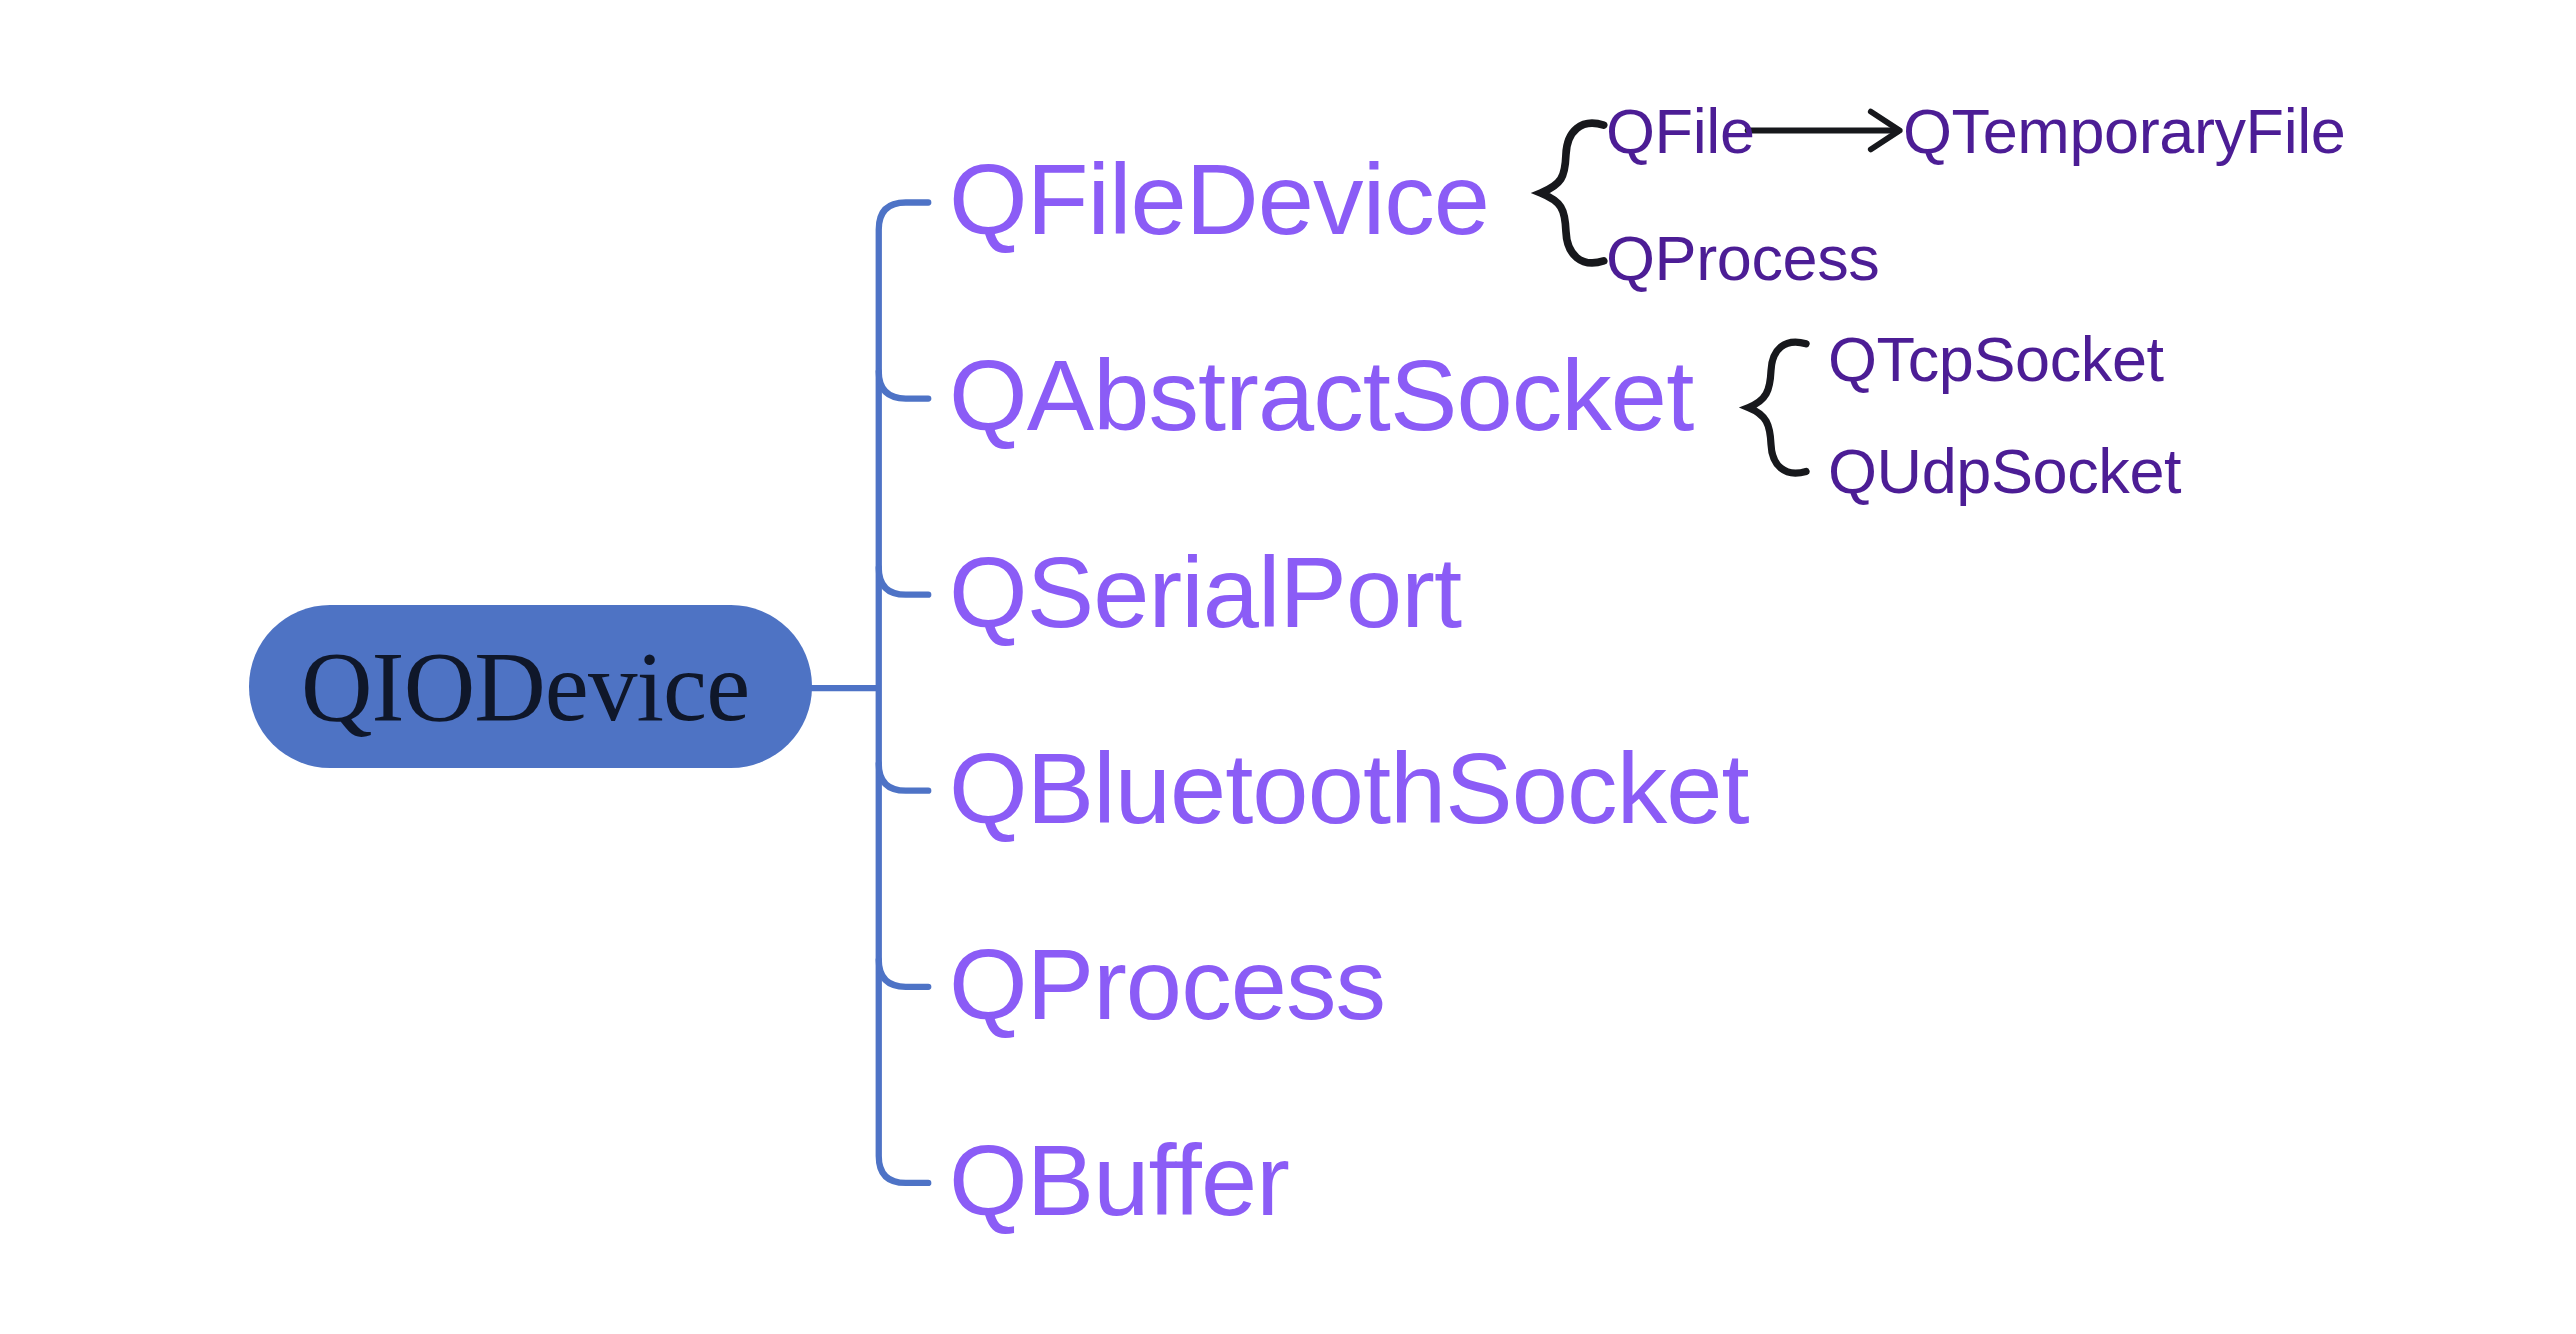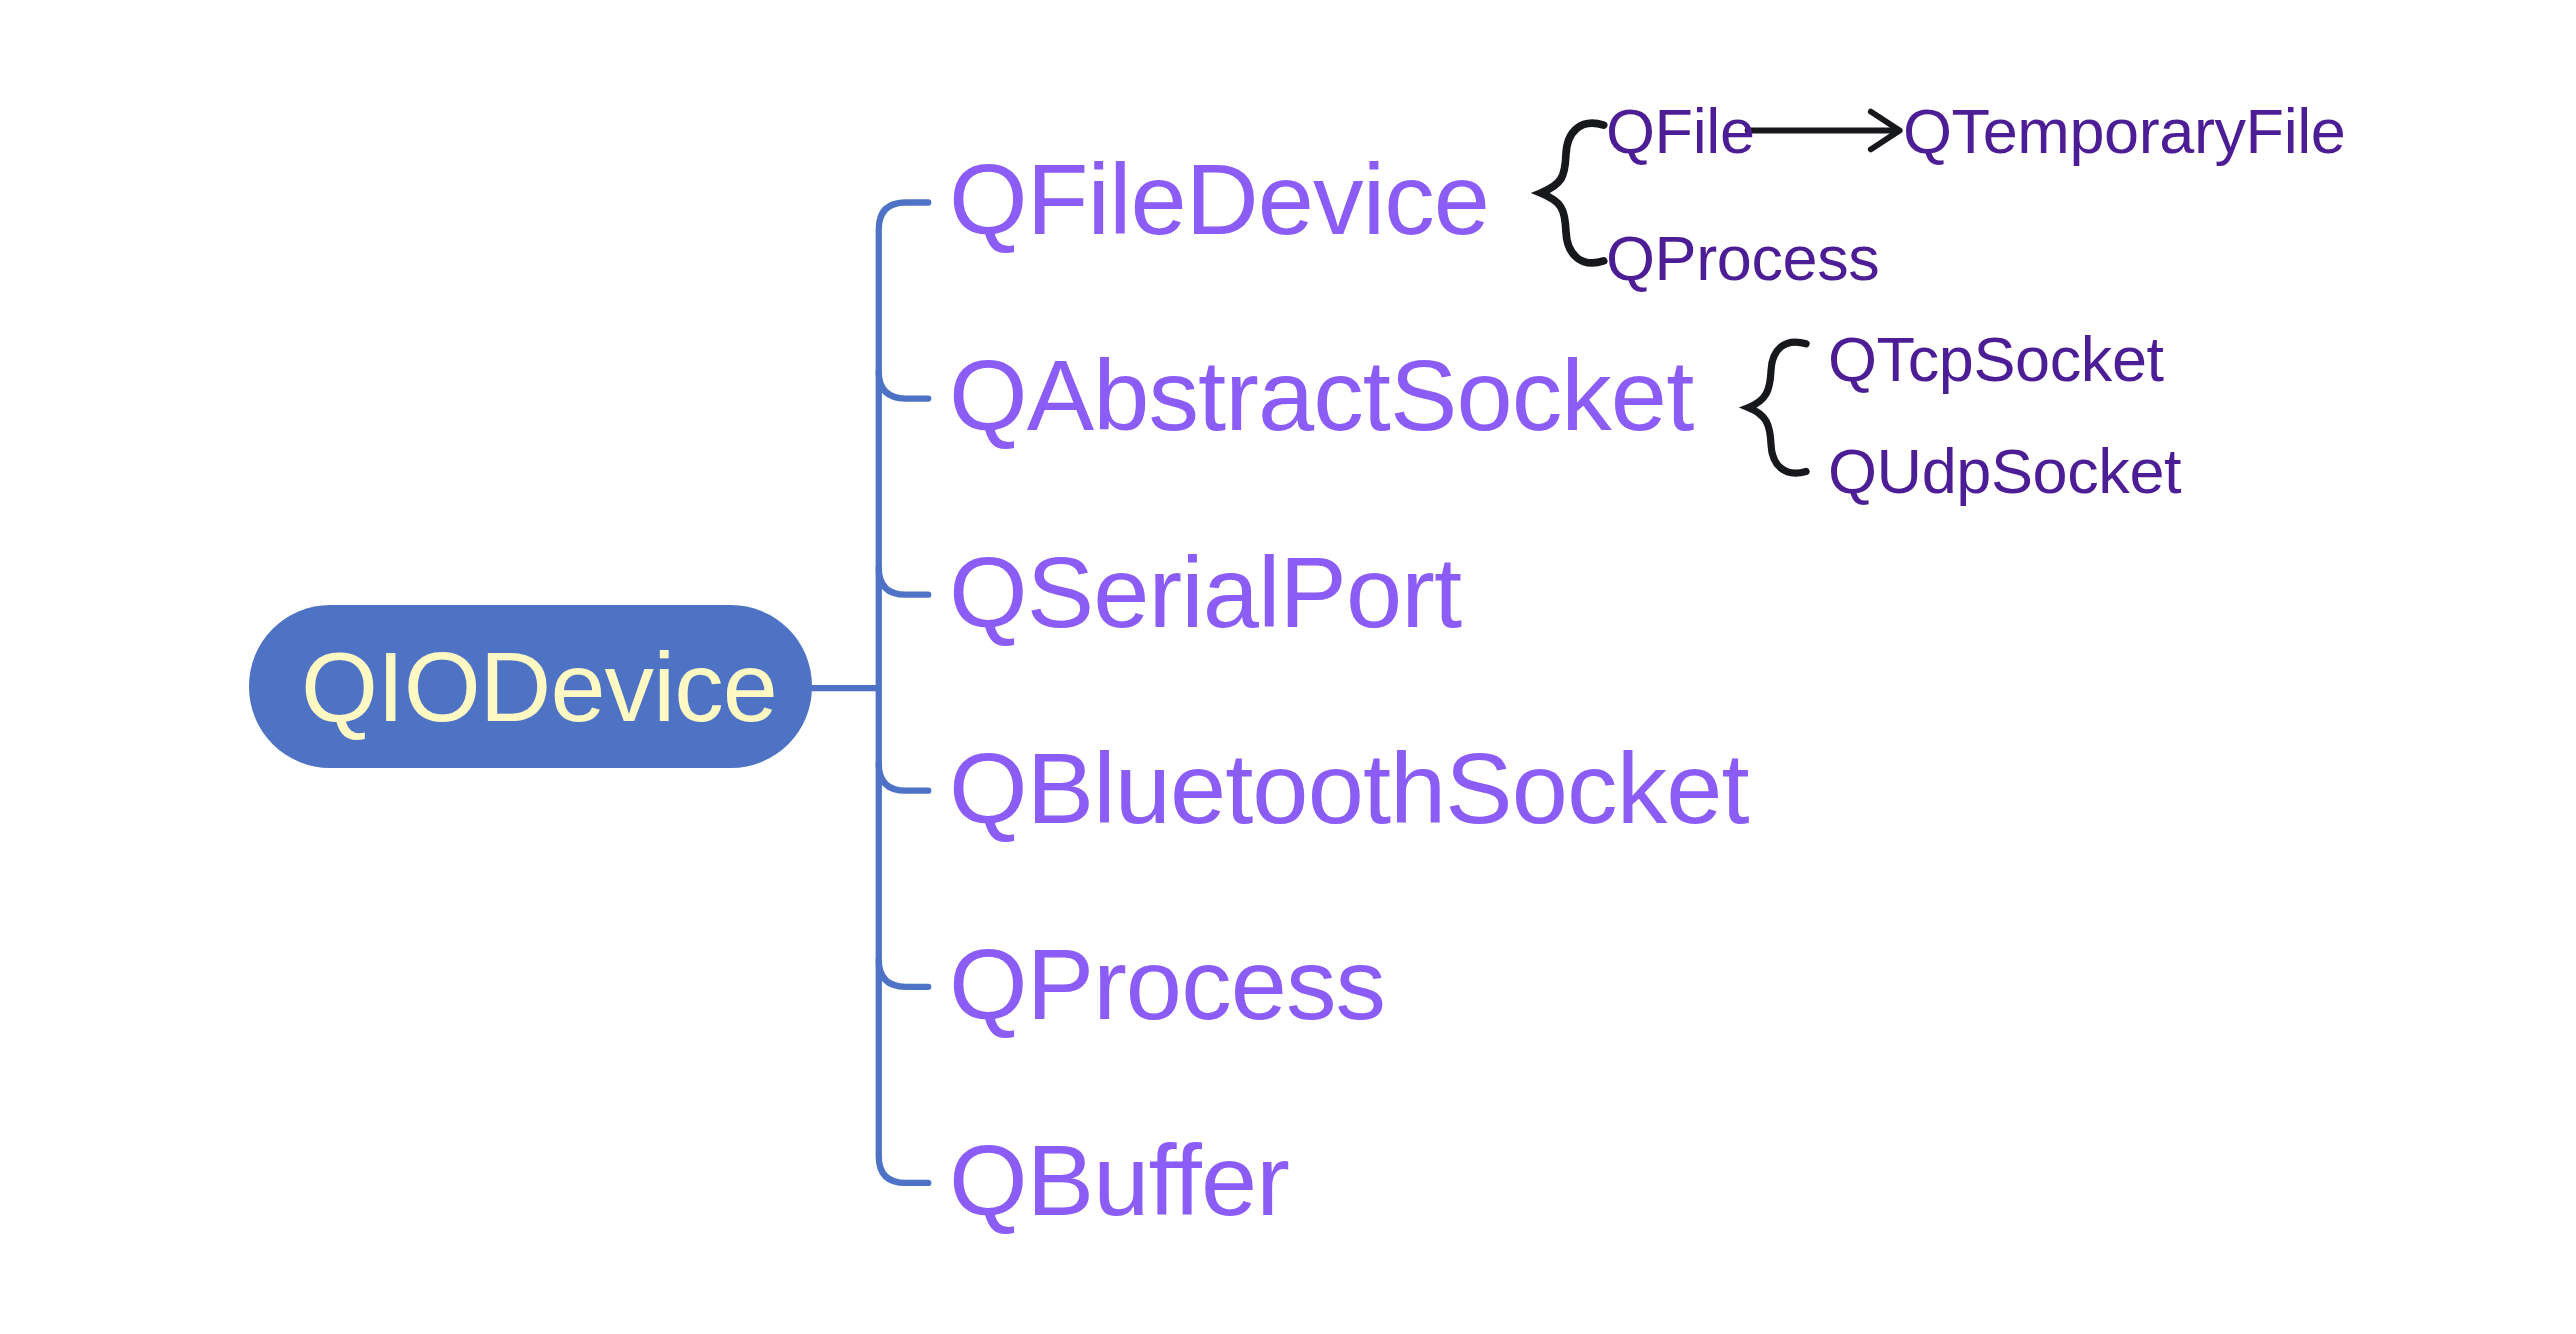--- a/index.html
+++ b/index.html
@@ -34,21 +34,22 @@
     overflow: hidden;
     white-space: nowrap;
     display: flex;
     align-items: center;
   }
   .root-pill span {
     display: inline-block;
     padding-left: 52px;
     font-size: 99px;
     letter-spacing: -0.9px;
-    color: #fef9c3;
+    color: #0f172a;
+    font-family: Liberation Serif, serif;
   }
   
   .branch-label {
     position: absolute;
     left: 949px;
     transform: translateY(-52%);
     font-size: 101px;
     letter-spacing: -0.9px;
     color: #8b5cf6;
     white-space: nowrap;

